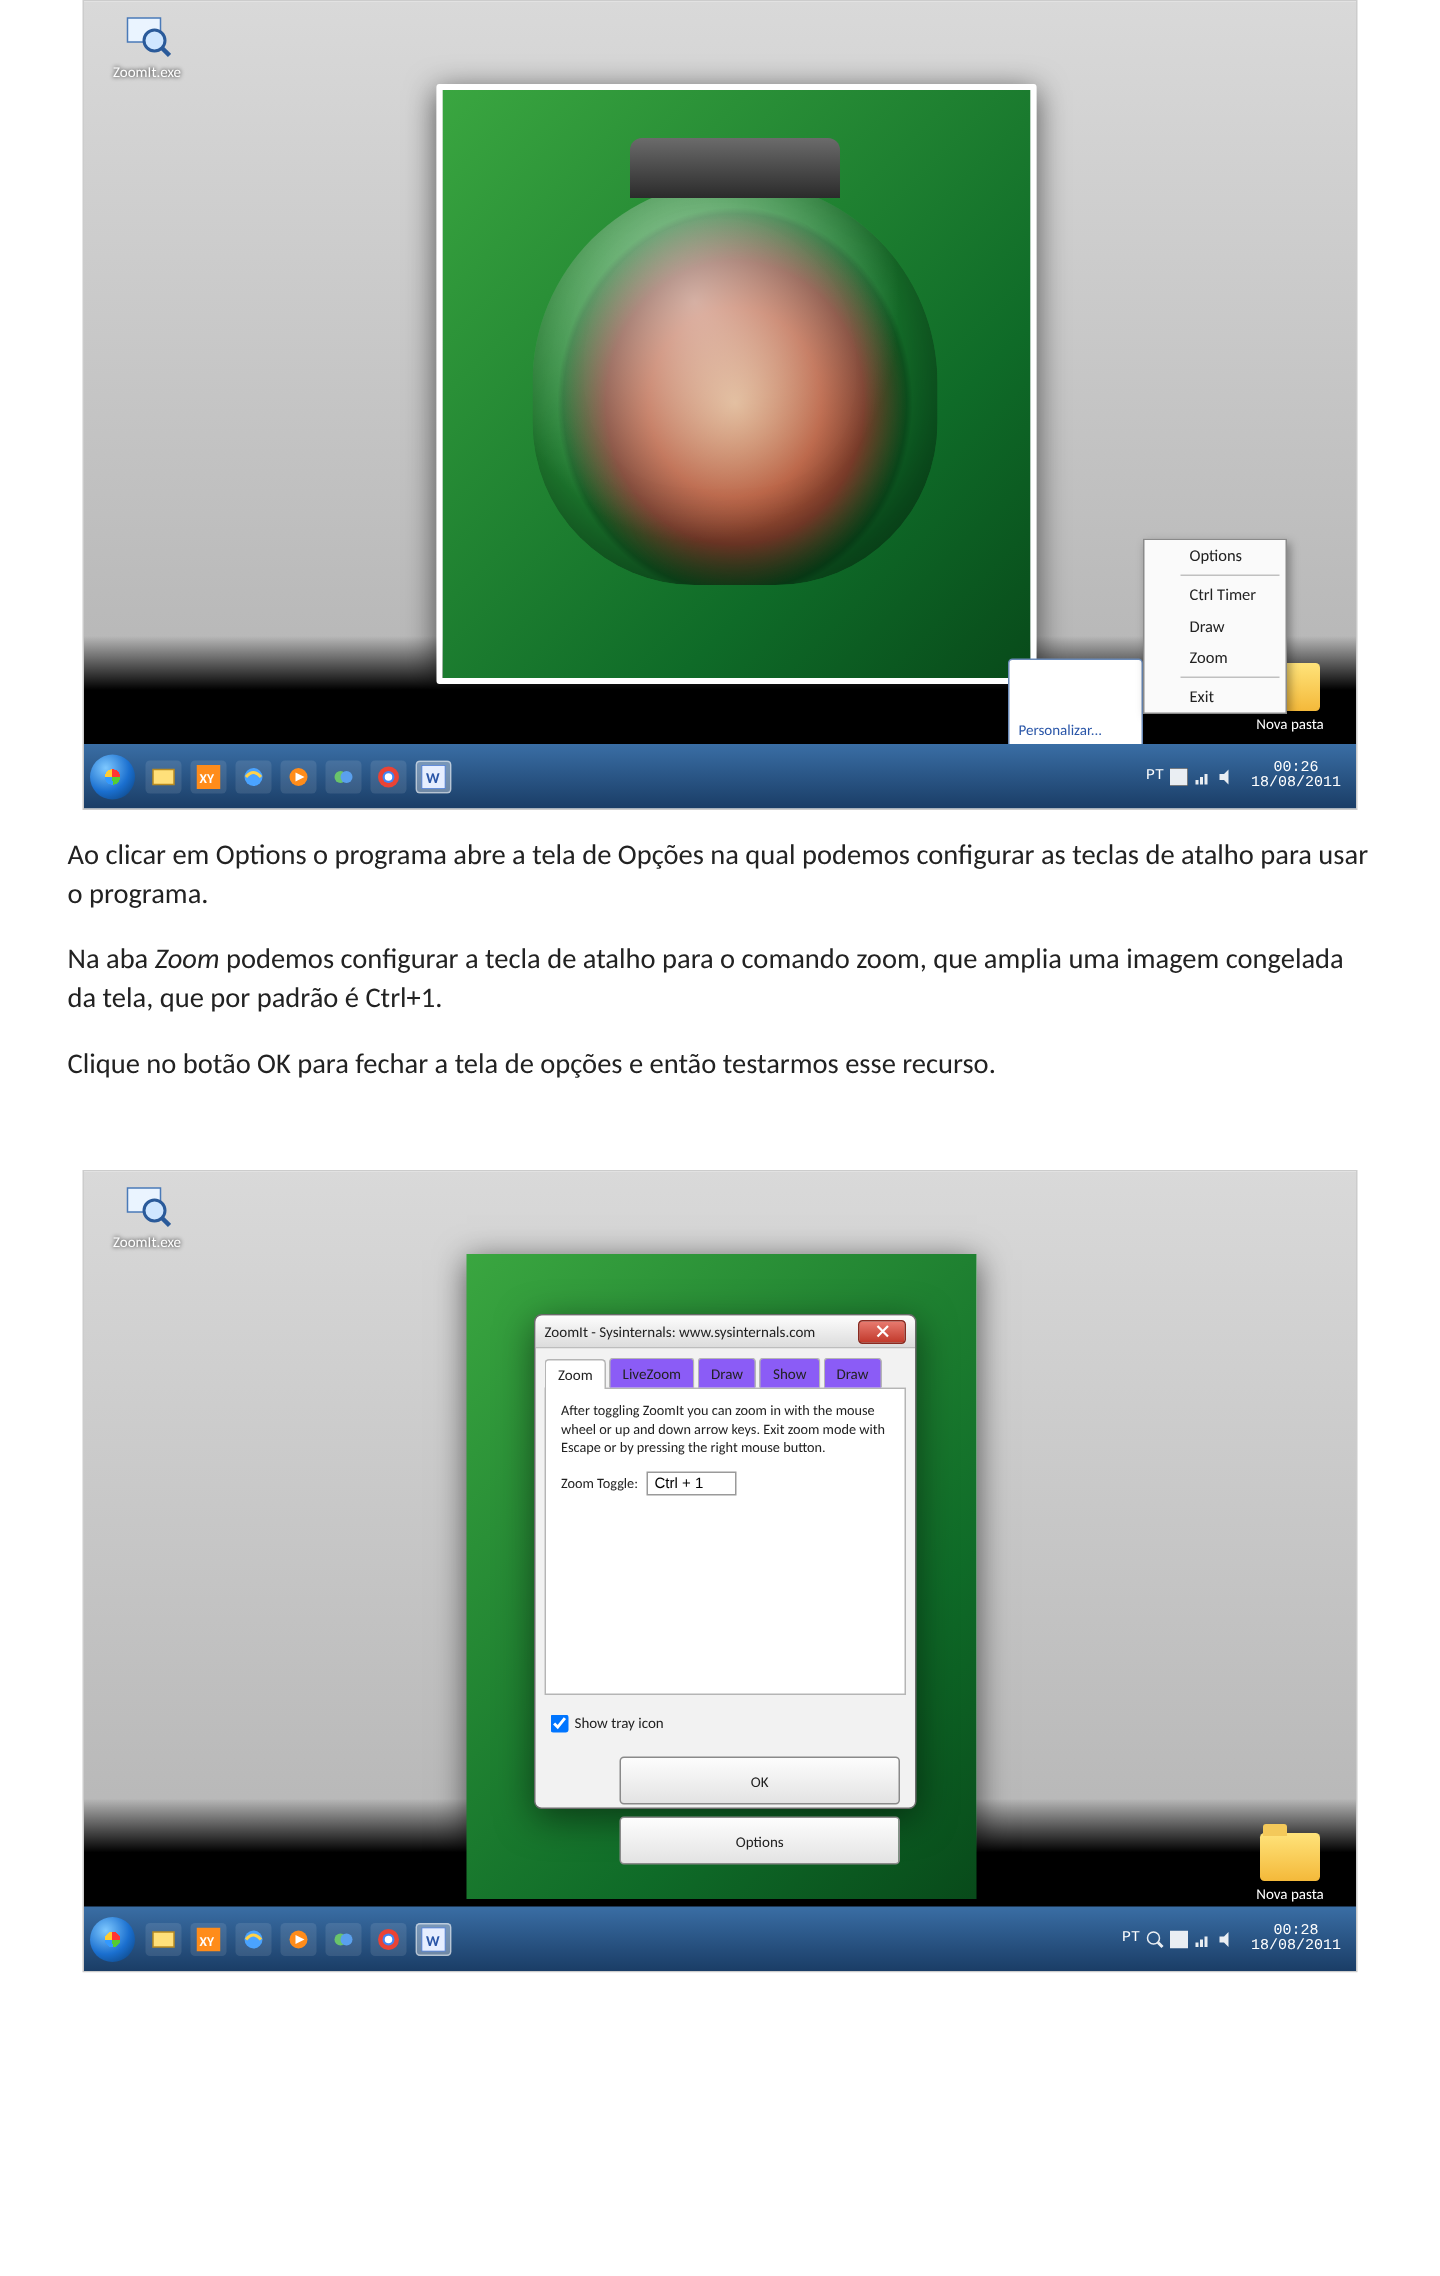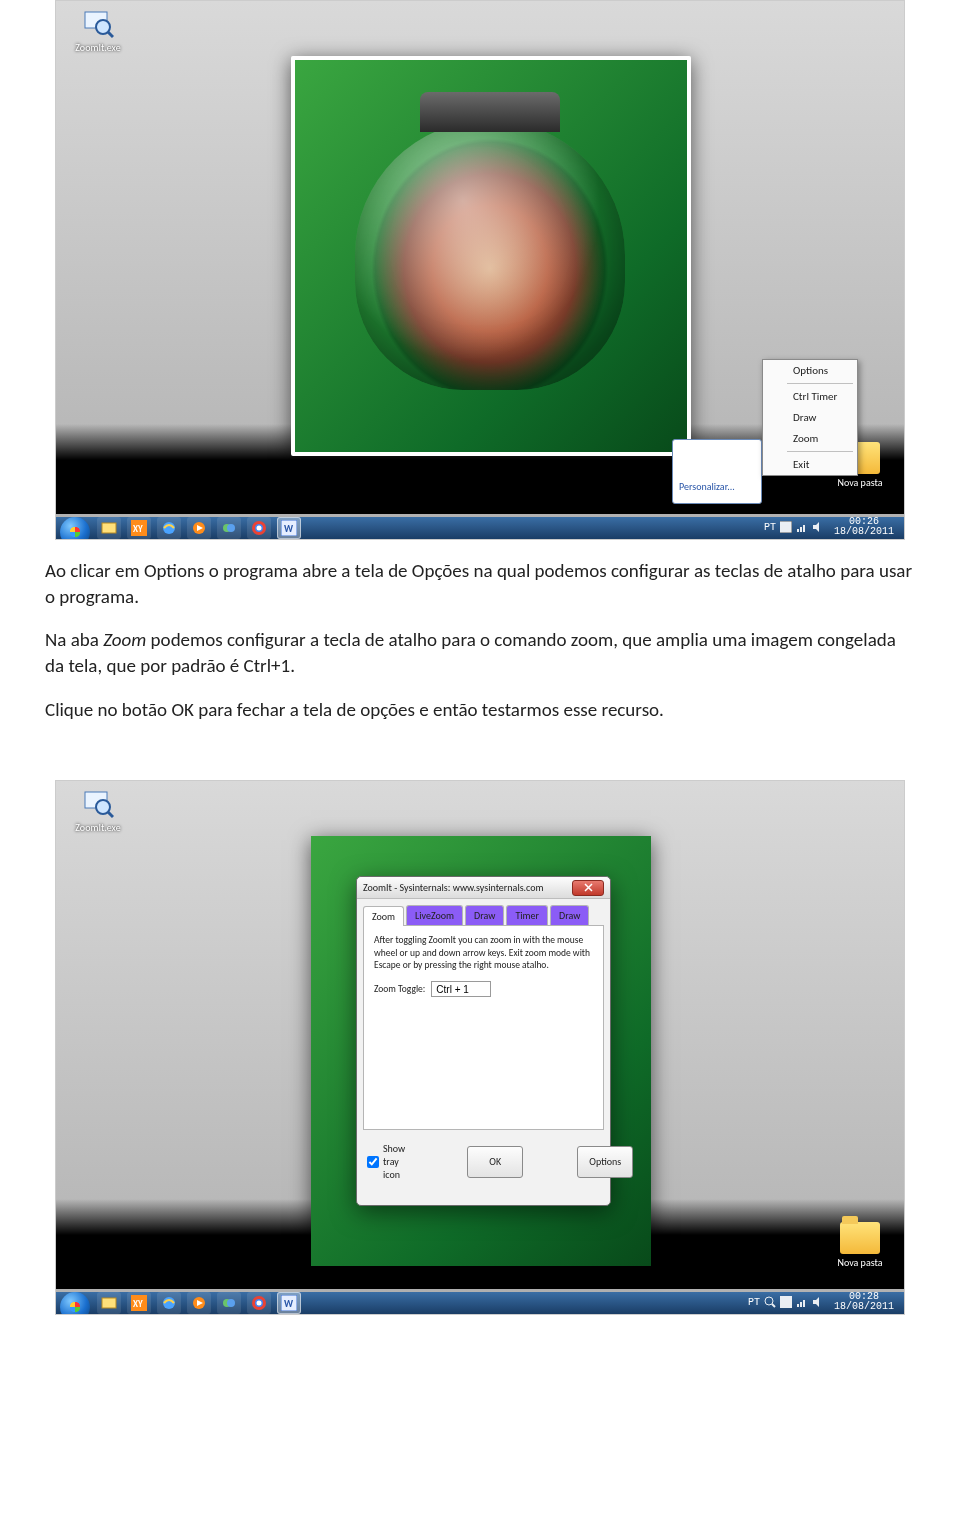--- a/index.html
+++ b/index.html
@@ -29,22 +29,22 @@
   
   .dico { position:absolute; width:60px; text-align:center; font-size:10px; color:#fff;
           text-shadow:0 0 3px #000; }
   .dico .isvg { width:32px; height:32px; margin:0 auto 2px; }
   .folder-ic { width:40px; height:32px; margin:0 auto 2px;
                background:linear-gradient(#ffe37a,#f4b93a); border-radius:3px; position:relative; }
   .folder-ic::before{content:""; position:absolute; top:-6px; left:2px; width:16px; height:8px;
                      background:#f4c95a; border-radius:2px 2px 0 0;}
 
   
-  .taskbar { position:absolute; left:0; right:0; bottom:0; height:22px;
-             background:linear-gradient(#3a6ea5,#1a3d66); display:flex; align-items:flex-start;
+  .taskbar { position:absolute; left:0; right:0; bottom:0; height:43px;
+             background:linear-gradient(#3a6ea5,#1a3d66); display:flex; align-items:center;
              font-size:10px; color:#fff; }
   .tb-btn { width:24px; height:22px; margin:0 3px; border-radius:3px;
             display:flex; align-items:center; justify-content:center;
             background:rgba(255,255,255,.1); }
   .tb-btn.active { background:rgba(255,255,255,.35); box-shadow:inset 0 0 0 1px rgba(255,255,255,.5); }
   .start-orb { width:30px; height:30px; margin:0 4px; border-radius:50%;
                background:radial-gradient(circle at 35% 30%, #7ec8ff, #1a6fcf 55%, #0a3a6e);
                position:relative; }
   .start-orb::after{content:""; position:absolute; inset:6px;
                background:conic-gradient(#f33 0 25%, #5c3 0 50%, #39f 0 75%, #fc3 0);
@@ -90,21 +90,21 @@
   .dlg-head .hlines { font-size:9px; line-height:1.3; }
   .dlg-head .hlines a { color:#1a56c4; text-decoration:underline; }
   .tabs { display:flex; gap:2px; padding:0 6px; margin-top:6px; }
   .tab { padding:3px 8px; font-size:10px; border:1px solid #b5b5b5; border-bottom:none;
          background:#8b5cf6; border-radius:3px 3px 0 0; }
   .tab.active { background:#fff; position:relative; top:1px; }
   .tabpanel { margin:0 6px 6px; border:1px solid #b5b5b5; background:#fff;
               height:205px; padding:8px 10px; font-size:9.5px; line-height:1.3; }
   .zoomrow { margin-top:10px; display:flex; align-items:center; gap:6px; }
   .zoominput { width:60px; height:16px; border:1px solid #9a9a9a; padding:0 4px; font-size:10px; }
-  .dlg-footer { display:flex; align-items:center; padding:6px 10px; gap:8px; }
+  .dlg-footer { display:flex; padding:6px 10px; gap:8px;flex-direction:column; }
   .dlg-footer .chk { display:flex; align-items:center; gap:4px; font-size:10px; }
   .dlg-footer .chk input { width:12px; height:12px; }
   .dlg-footer .spacer { flex:1; }
   .wbtn { min-width:56px; height:32px; border:1px solid #8a8a8a; border-radius:3px;
           background:linear-gradient(#fdfdfd,#e3e3e3); font-size:10px;
           display:flex; align-items:center; justify-content:center;margin-left:46px; }
 
   
   .ic { width:16px; height:16px; }
 </style>
@@ -254,26 +254,26 @@
           <svg width="9" height="9" viewBox="0 0 9 9">
               <path d="M1 1l7 7M8 1l-7 7" stroke="#fff" stroke-width="1.5"></path>
             </svg>
         </div>
       </div>
 
       <div class="tabs">
         <div class="tab active">Zoom</div>
         <div class="tab">LiveZoom</div>
         <div class="tab">Draw</div>
-        <div class="tab">Timer</div>
+        <div class="tab">Show</div>
         <div class="tab">Draw</div>
       </div>
 
       <div class="tabpanel">
-        <div>After toggling ZoomIt you can zoom in with the mouse wheel or up and down arrow keys. Exit zoom mode with Escape or by pressing the right mouse atalho.</div>
+        <div>After toggling ZoomIt you can zoom in with the mouse wheel or up and down arrow keys. Exit zoom mode with Escape or by pressing the right mouse button.</div>
         <div class="zoomrow">
           <span>Zoom Toggle:</span>
           <input class="zoominput" value="Ctrl + 1" style="">
         </div>
       </div>
 
       <div class="dlg-footer">
         <label class="chk">
           <input type="checkbox" checked="" style="">
           <span>Show tray icon</span>

